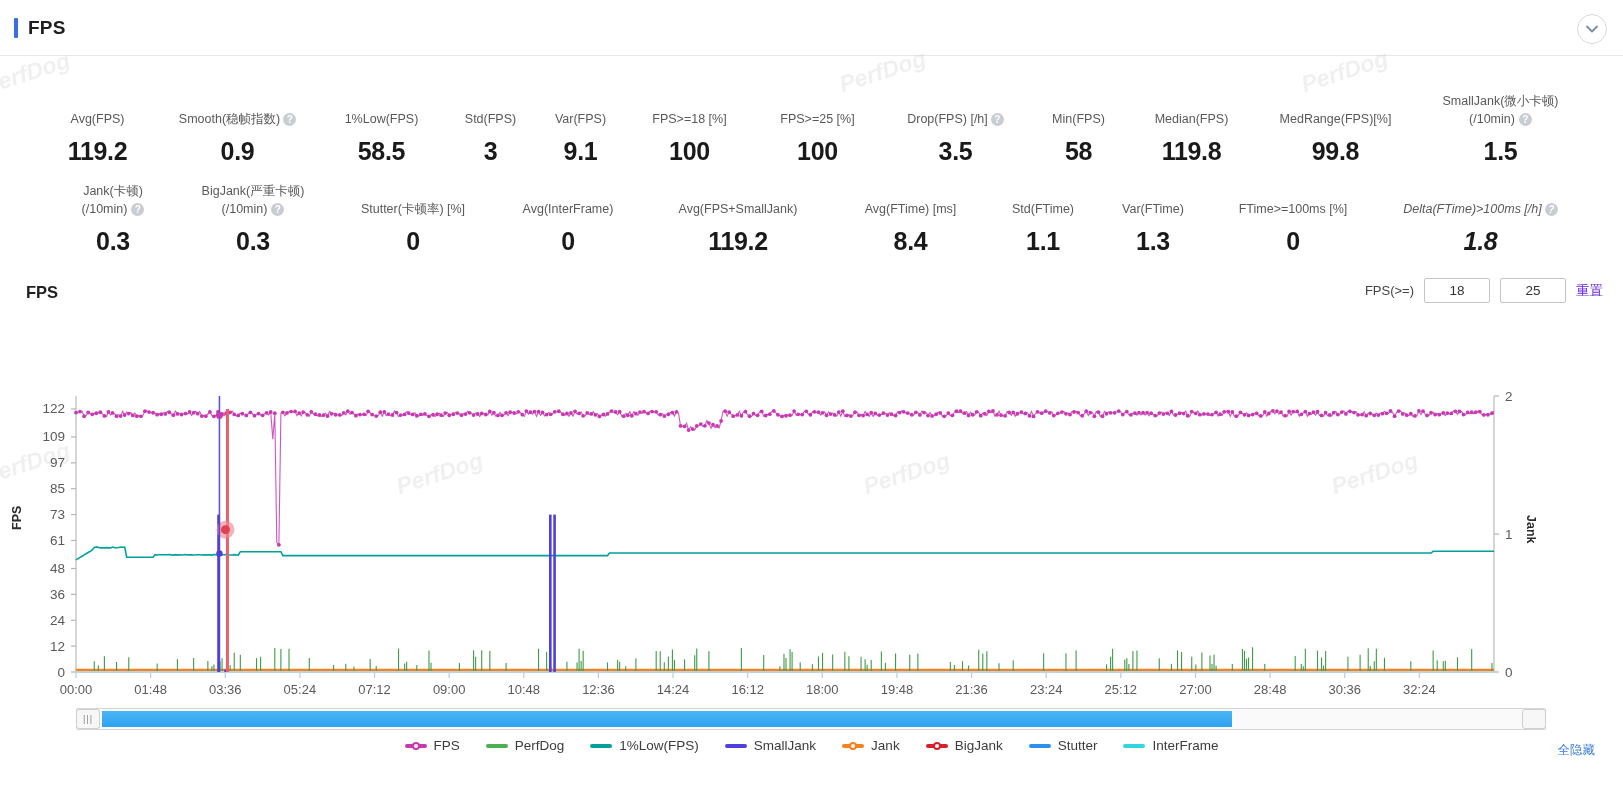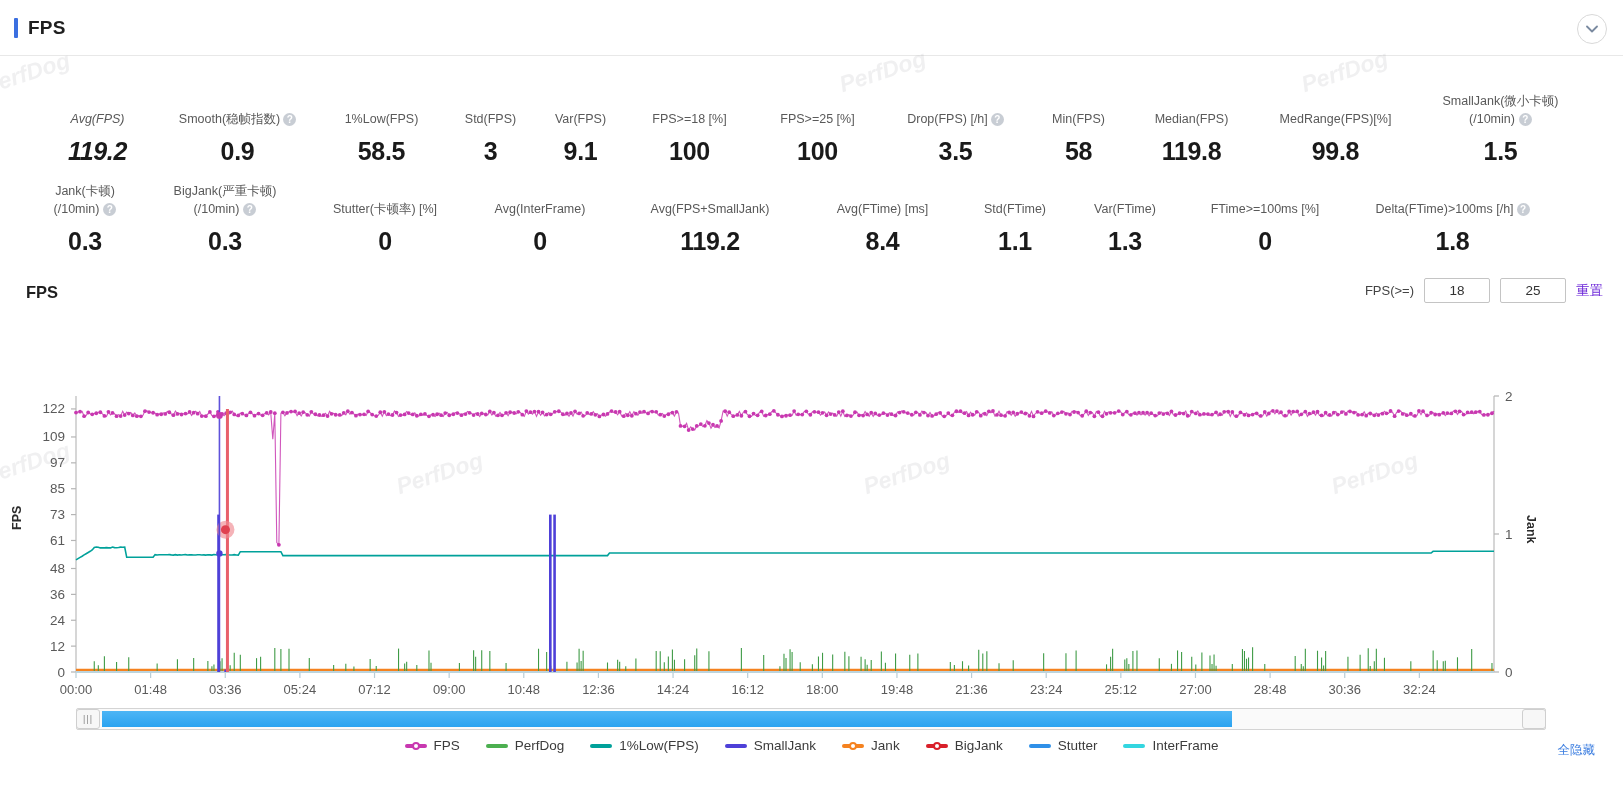--- a/index.html
+++ b/index.html
@@ -266,21 +266,21 @@
     <div class="title-text">FPS</div>
     <div class="collapse-btn">
       <svg width="12" height="8" viewBox="0 0 12 8">
           <path d="M1 1.5 L6 6.5 L11 1.5" fill="none" stroke="#7a8aa0" stroke-width="1.8" stroke-linecap="round" stroke-linejoin="round"></path>
         </svg>
     </div>
   </div>
 
   <div class="stats-block">
     <div class="stats-row row1" id="stats-row1" style="padding-left: 37.5px;">
-        <div class="stat" style="width: 120px; font-style: italic;">
+        <div class="stat" style="width: 120px;">
           <div class="stat-label">
             <span>Avg(FPS)</span>
           </div>
           <div class="stat-value">119.2</div>
         </div>
         <div class="stat" style="width: 160px;">
           <div class="stat-label">
             <span>Smooth(稳帧指数)</span>
             <span class="help">?</span>
           </div>
@@ -345,21 +345,21 @@
           <div class="stat-label">
             <span>SmallJank(微小卡顿)</span>
             <span class="l2">
               <span>(/10min)</span>
               <span class="help">?</span>
             </span>
           </div>
           <div class="stat-value">1.5</div>
         </div>
       </div>
-    <div class="stats-row row2" id="stats-row2" style="padding-left: 25px;">
+    <div class="stats-row row2" id="stats-row2" style="padding-left: 53px;">
         <div class="stat" style="width: 120px;">
           <div class="stat-label">
             <span>Jank(卡顿)</span>
             <span class="l2">
               <span>(/10min)</span>
               <span class="help">?</span>
             </span>
           </div>
           <div class="stat-value">0.3</div>
         </div>
@@ -408,21 +408,21 @@
             <span>Var(FTime)</span>
           </div>
           <div class="stat-value">1.3</div>
         </div>
         <div class="stat" style="width: 170px;">
           <div class="stat-label">
             <span>FTime&gt;=100ms [%]</span>
           </div>
           <div class="stat-value">0</div>
         </div>
-        <div class="stat" style="width: 205px;">
+        <div class="stat" style="width: 205px; font-style: italic;">
           <div class="stat-label">
             <span>Delta(FTime)&gt;100ms [/h]</span>
             <span class="help">?</span>
           </div>
           <div class="stat-value">1.8</div>
         </div>
       </div>
   </div>
 
   <div class="chart-head">

